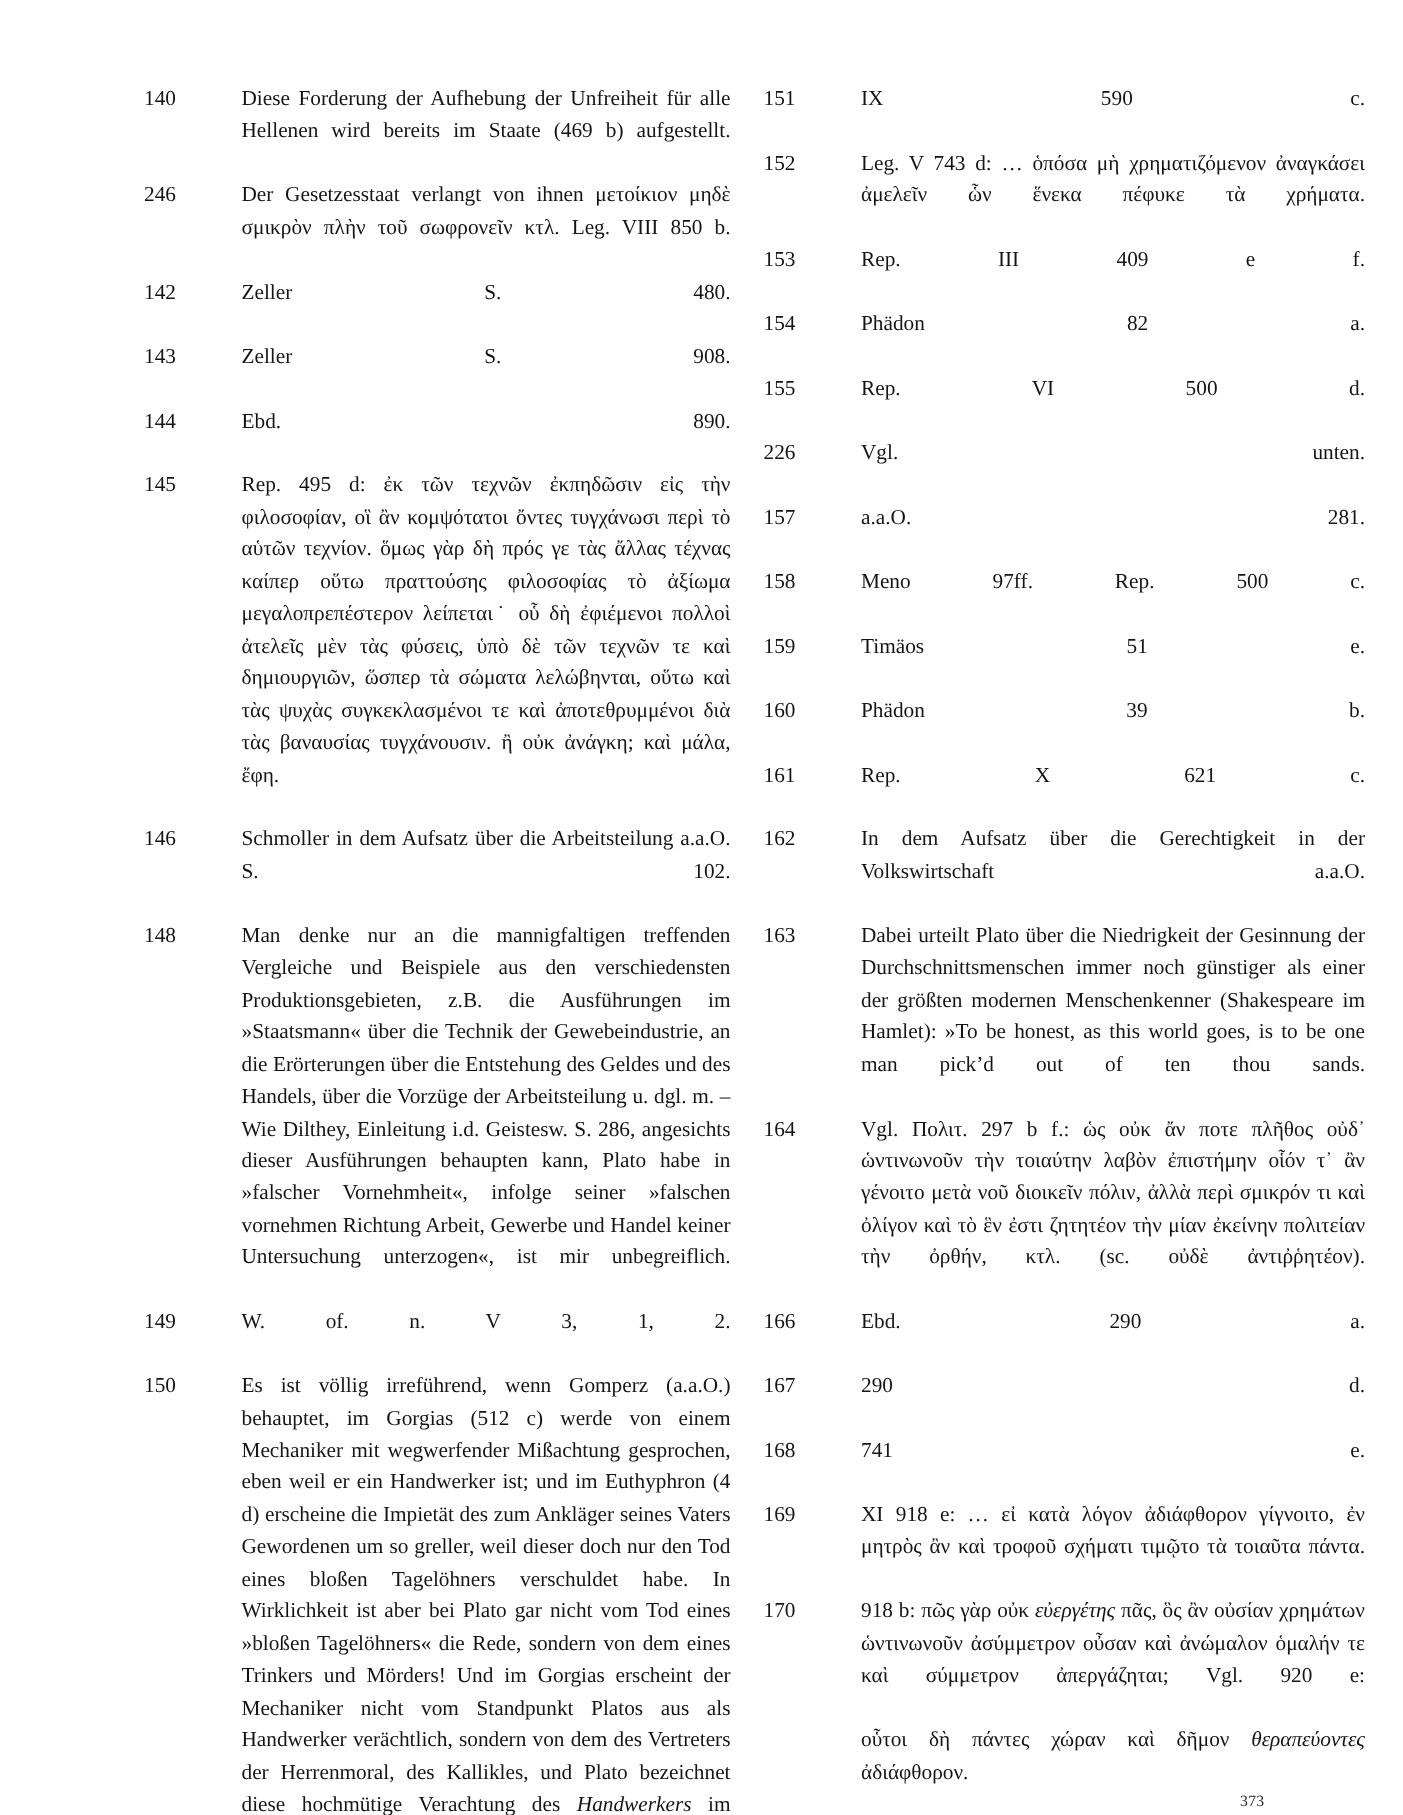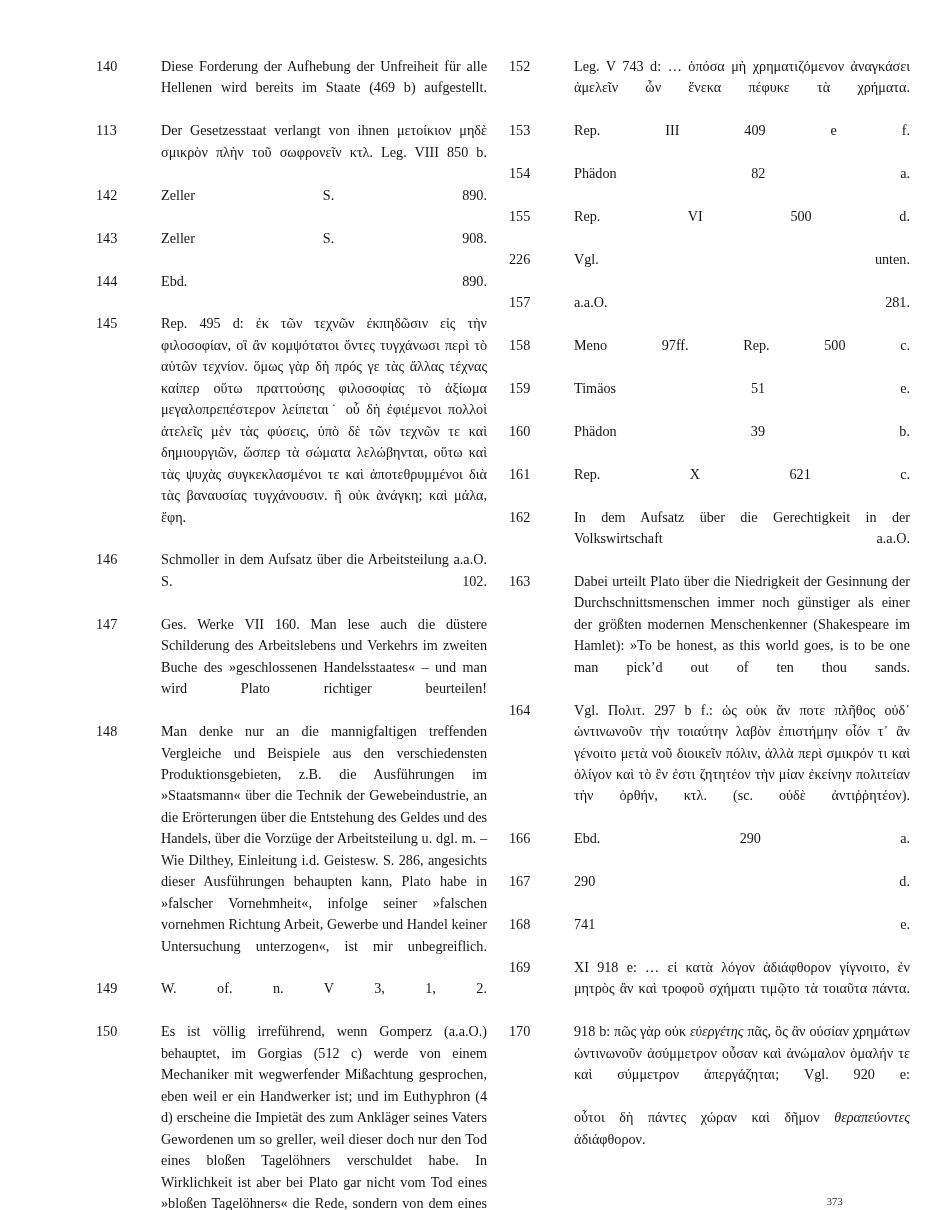--- a/index.html
+++ b/index.html
@@ -98,64 +98,64 @@
 <div class="page">
 
   <div class="columns">
 
     <div class="col left" id="left-column">
         <div class="note">
           <span class="num">140</span>
           <span class="body">Diese Forderung der Aufhebung der Unfreiheit für alle Hellenen wird bereits im Staate (469 b) aufgestellt.</span>
         </div>
         <div class="note">
-          <span class="num">113</span>
+          <span class="num">246</span>
           <span class="body">Der Gesetzesstaat verlangt von ihnen μετοίκιον μηδὲ σμικρὸν πλὴν τοῦ σωφρονεῖν κτλ. Leg. VIII 850 b.</span>
         </div>
         <div class="note">
           <span class="num">142</span>
-          <span class="body">Zeller S. 890.</span>
+          <span class="body">Zeller S. 480.</span>
         </div>
         <div class="note">
           <span class="num">143</span>
           <span class="body">Zeller S. 908.</span>
         </div>
         <div class="note">
           <span class="num">144</span>
           <span class="body">Ebd. 890.</span>
         </div>
         <div class="note">
           <span class="num">145</span>
           <span class="body">Rep. 495 d: ἐκ τῶν τεχνῶν ἐκπηδῶσιν εἰς τὴν φιλοσοφίαν, οἳ ἂν κομψότατοι ὄντες τυγχάνωσι περὶ τὸ αὑτῶν τεχνίον. ὅμως γὰρ δὴ πρός γε τὰς ἄλλας τέχνας καίπερ οὕτω πραττούσης φιλοσοφίας τὸ ἀξίωμα μεγαλοπρεπέστερον λείπεται˙ οὗ δὴ ἐφιέμενοι πολλοὶ ἀτελεῖς μὲν τὰς φύσεις, ὑπὸ δὲ τῶν τεχνῶν τε καὶ δημιουργιῶν, ὥσπερ τὰ σώματα λελώβηνται, οὕτω καὶ τὰς ψυχὰς συγκεκλασμένοι τε καὶ ἀποτεθρυμμένοι διὰ τὰς βαναυσίας τυγχάνουσιν. ἢ οὐκ ἀνάγκη; καὶ μάλα, ἔφη.</span>
         </div>
         <div class="note">
           <span class="num">146</span>
           <span class="body">Schmoller in dem Aufsatz über die Arbeitsteilung a.a.O. S. 102.</span>
-        </div>
-        <div class="note">
-          <span class="num">147</span>
-          <span class="body">Ges. Werke VII 160. Man lese auch die düstere Schilderung des Arbeitslebens und Verkehrs im zweiten Buche des »geschlossenen Handelsstaates« – und man wird Plato richtiger beurteilen!</span>
         </div>
         <div class="note">
           <span class="num">148</span>
           <span class="body">Man denke nur an die mannigfaltigen treffenden Vergleiche und Beispiele aus den verschiedensten Produktionsgebieten, z.B. die Ausführungen im »Staatsmann« über die Technik der Gewebeindustrie, an die Erörterungen über die Entstehung des Geldes und des Handels, über die Vorzüge der Arbeitsteilung u. dgl. m. – Wie Dilthey, Einleitung i.d. Geistesw. S. 286, angesichts dieser Ausführungen behaupten kann, Plato habe in »falscher Vornehmheit«, infolge seiner »falschen vornehmen Richtung Arbeit, Gewerbe und Handel keiner Untersuchung unterzogen«, ist mir unbegreiflich.</span>
         </div>
         <div class="note">
           <span class="num">149</span>
           <span class="body">W. of. n. V 3, 1, 2.</span>
         </div>
         <div class="note">
           <span class="num">150</span>
           <span class="body">
             <span class="subline"><span>Es ist völlig irreführend, wenn Gomperz (a.a.O.) behauptet, im Gorgias (512 c) werde von einem Mechaniker mit wegwerfender Mißachtung gesprochen, eben weil er ein Handwerker ist; und im Euthyphron (4 d) erscheine die Impietät des zum Ankläger seines Vaters Gewordenen um so greller, weil dieser doch nur den Tod eines bloßen Tagelöhners verschuldet habe. In Wirklichkeit ist aber bei Plato gar nicht vom Tod eines »bloßen Tagelöhners« die Rede, sondern von dem eines Trinkers und Mörders! Und im Gorgias erscheint der Mechaniker nicht vom Standpunkt Platos aus als Handwerker verächtlich, sondern von dem des Vertreters der Herrenmoral, des Kallikles, und Plato bezeichnet diese hochmütige Verachtung des </span><span class="it">Handwerkers</span><span> im Mechaniker als lächerlich!</span></span>
           </span>
         </div>
       </div>
 
     <div class="col right" id="right-column">
+        <div class="note">
+          <span class="num">151</span>
+          <span class="body">IX 590 c.</span>
+        </div>
         <div class="note">
           <span class="num">152</span>
           <span class="body">Leg. V 743 d: … ὁπόσα μὴ χρηματιζόμενον ἀναγκάσει ἀμελεῖν ὧν ἕνεκα πέφυκε τὰ χρήματα.</span>
         </div>
         <div class="note">
           <span class="num">153</span>
           <span class="body">Rep. III 409 e f.</span>
         </div>
         <div class="note">
           <span class="num">154</span>

